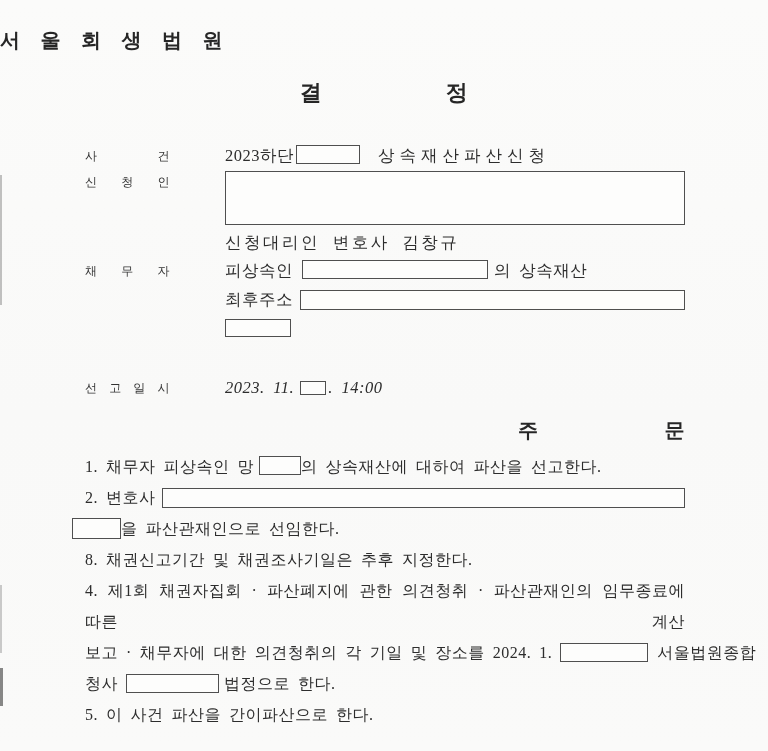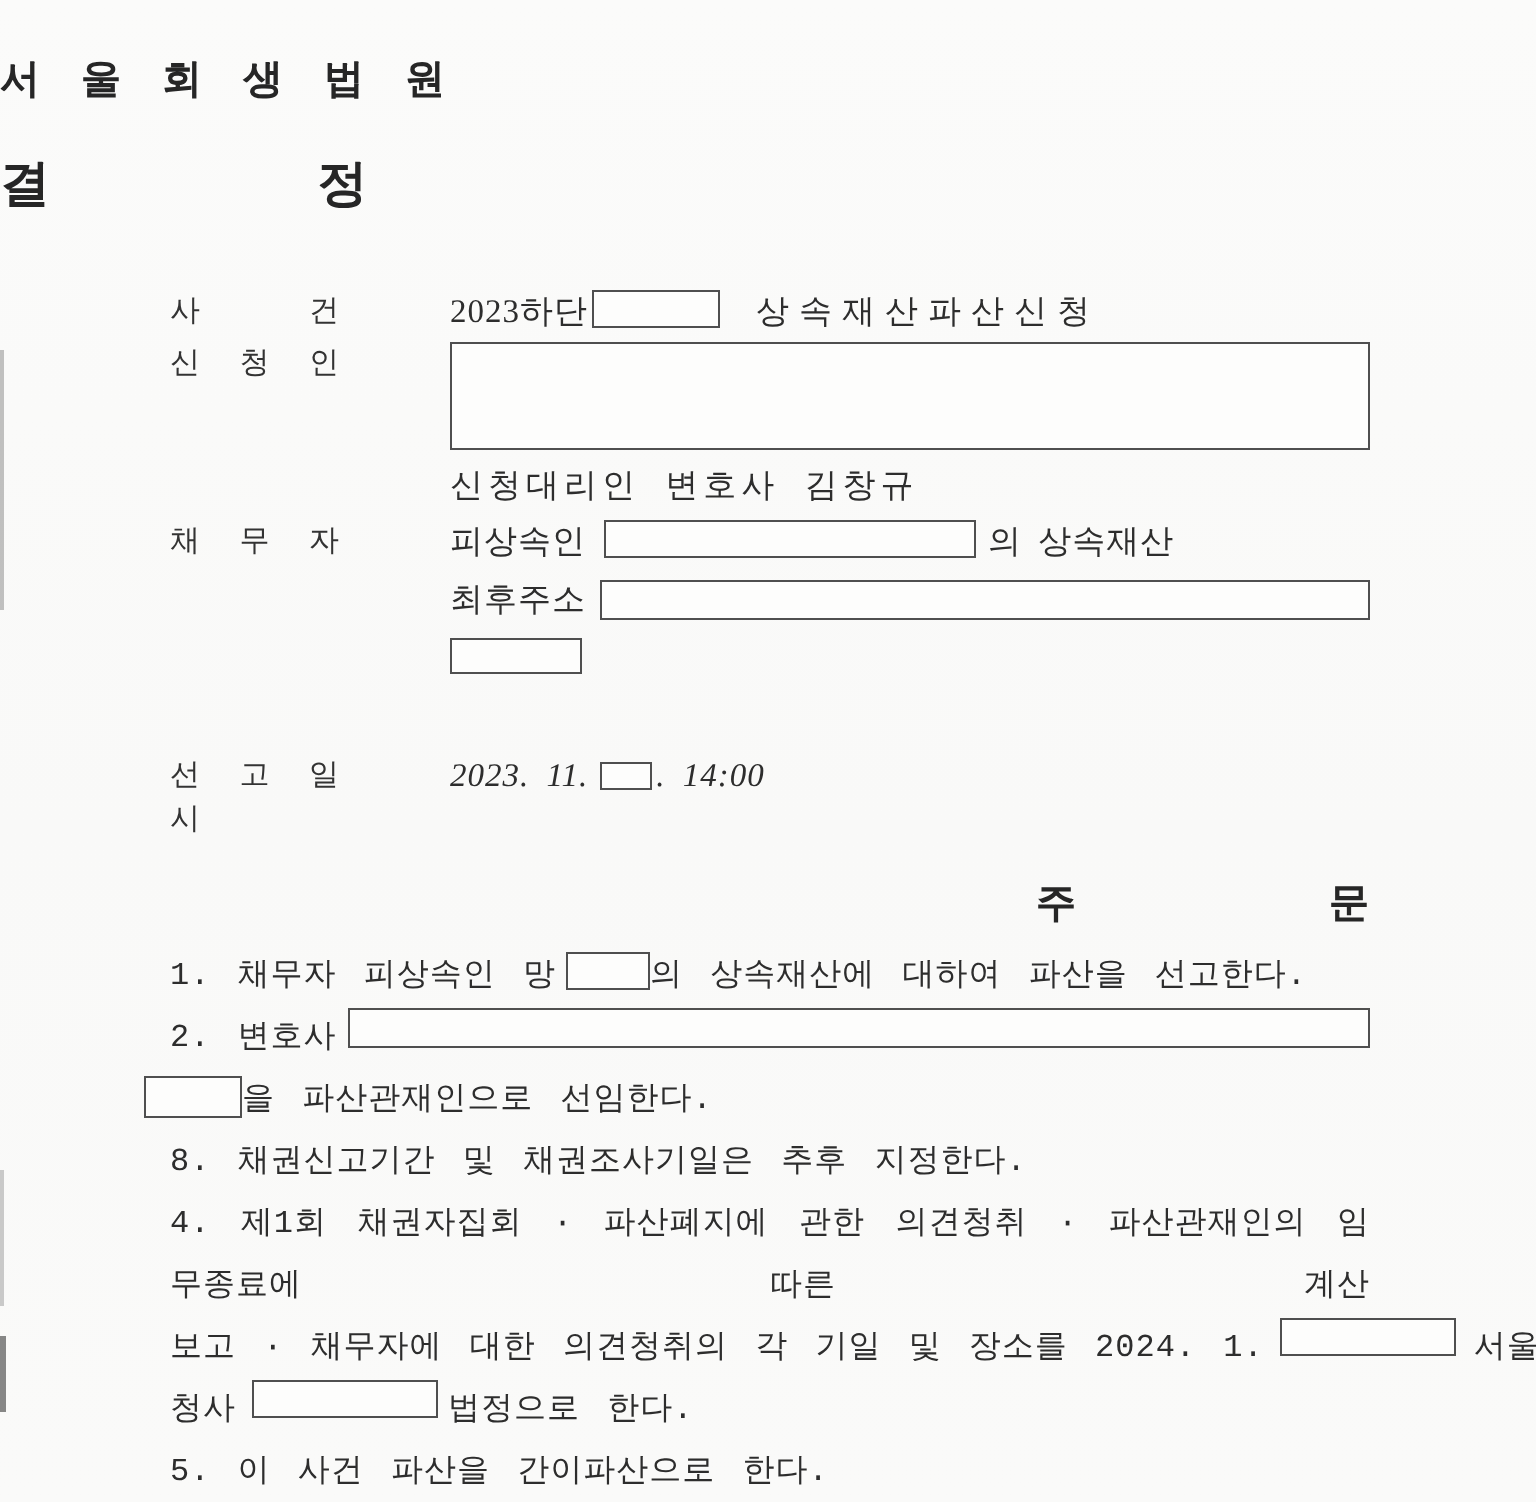--- a/index.html
+++ b/index.html
@@ -16,26 +16,26 @@
   }
   
   .scan-edge{position:absolute;left:0;background:#8f8f8f;opacity:.55;}
   .scan-edge.e1{top:175px;width:2px;height:130px;}
   .scan-edge.e2{top:585px;width:2px;height:68px;opacity:.45;}
   .scan-edge.e3{top:668px;width:3px;height:38px;background:#555;opacity:.7;}
 
   .pre{white-space:pre;}
   .court{margin-top:28px;text-align:left;font-size:20px;line-height:24px;
          font-weight:bold;letter-spacing:6px;color:#262626;}
-  .doctype{margin-top:29px;font-size:25px;line-height:24px;
+  .doctype{margin-top:29px;text-align:center;font-size:22px;line-height:24px;
            font-weight:bold;color:#262626;}
 
   .content{padding:0 83px 0 85px;}
 
-  .label{display:inline-block;width:85px;flex:0 0 85px;font-size:15px;
+  .label{display:inline-block;width:85px;flex:0 0 85px;font-size:12px;
          text-align:justify;text-align-last:justify;color:#333;}
   .val-indent{margin-left:55px;}
   .col-indent{margin-left:140px;}
 
   .rbox{display:inline-block;border:1px solid #4f4f4f;background:#fdfdfc;
         vertical-align:-3px;box-sizing:border-box;}
 
   .row{display:flex;align-items:flex-start;font-size:16.5px;line-height:22px;}
   .row-case{margin-top:40px;}
   .box-case{width:64px;height:19px;margin-left:2px;}
@@ -60,22 +60,22 @@
   .box-small{width:66px;height:18px;vertical-align:top;}
 
   .row-ruling{margin-top:40px;}
   .row-ruling .value{word-spacing:4px;font-style:italic;}
   .box-date{width:26px;height:14px;margin:0 2px 0 6px;vertical-align:-2px;}
 
   .order-heading{margin-top:19px;text-align:right;font-size:20px;
                  line-height:24px;font-weight:bold;color:#262626;}
 
   .order-items{margin-top:9px;font-size:16px;}
-  .oline{line-height:31px;font-family:Liberation Mono, monospace;}
-  .oline.flexline{display:flex;}
+  .oline{line-height:31px;}
+  .oline.flexline{display:flex;align-items:center;}
   .oline.flexline > span{white-space:pre;}
   .just{text-align:justify;text-align-last:justify;}
   .box-i1{width:42px;height:19px;margin-left:5px;}
   .box-i2{flex:1 1 auto;height:20px;border:1px solid #4f4f4f;
           background:#fdfdfc;margin-left:6px;box-sizing:border-box;}
   .box-i2b{width:49px;height:21px;margin-left:-13px;vertical-align:-5px;}
   .box-i4a{width:88px;height:19px;margin:0 9px 0 8px;flex:0 0 88px;}
   .box-i4b{width:93px;height:19px;margin:0 5px 0 8px;flex:0 0 93px;}
 </style>
 </head>

